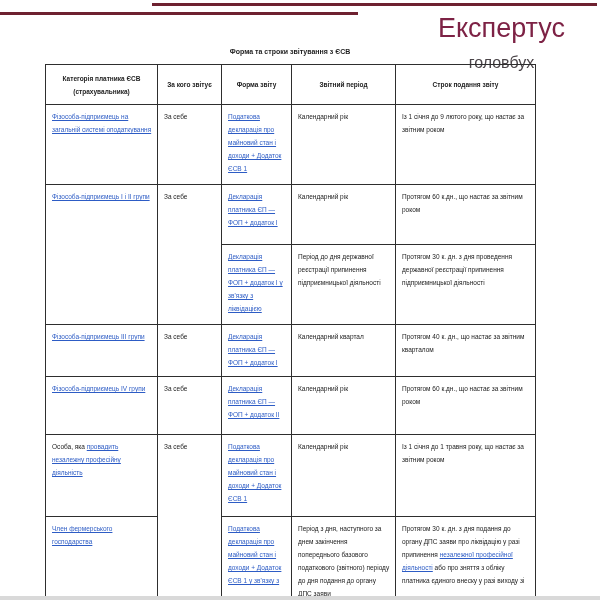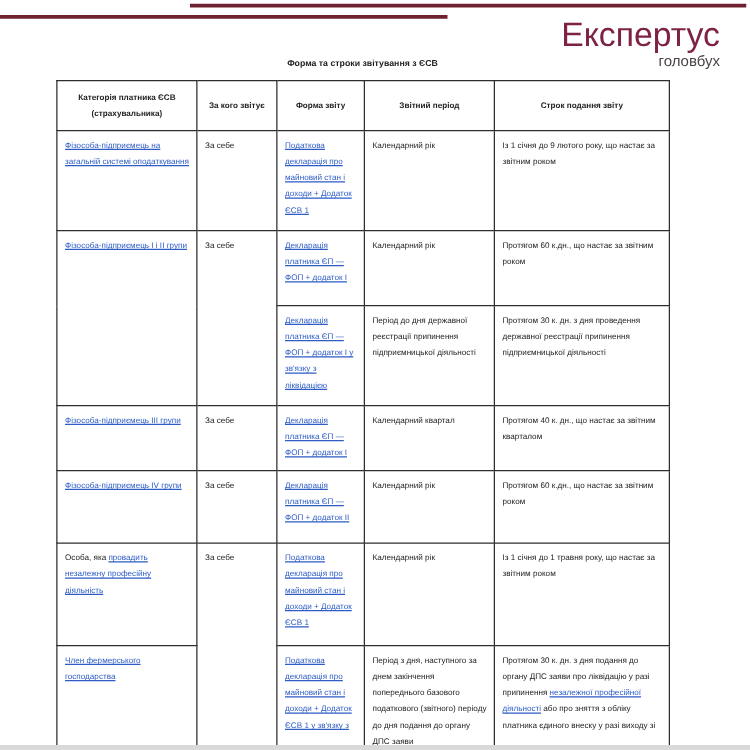--- a/index.html
+++ b/index.html
@@ -5,23 +5,23 @@
   * { box-sizing: border-box; margin: 0; padding: 0; }
   html, body { width: 600px; height: 600px; overflow: hidden; background: #ffffff; }
   body { font-family: "Liberation Sans", sans-serif; color: var(--text, #222); position: relative; }
 
   .page { position: relative; width: 600px; height: 600px; background: #fff; overflow: hidden; }
 
   .rule { position: absolute; height: 3px; background: var(--rule, #6e2130); }
   .rule-top { top: 3px; left: 152px; width: 445px; }
   .rule-second { top: 12px; left: 0; width: 358px; }
 
-  .logo { position: absolute; top: 14px; right: 24px; text-align: right; line-height: 1.05; }
+  .logo { position: absolute; top: 14px; right: 35px; text-align: right; line-height: 1.05; }
   .logo-main { font-size: 27px; color: var(--brand, #7d2245); letter-spacing: 0px; }
-  .logo-sub { font-size: 12px; color: var(--logo-sub, #4a4448); margin-top: 1px; }
+  .logo-sub { font-size: 16px; color: var(--logo-sub, #4a4448); margin-top: 13px; text-align: center; }
 
   .doc-title { position: absolute; top: 48px; left: 45px; width: 490px; text-align: center;
                font-size: 7px; font-weight: bold; color: #1d1d1d; }
 
   table.esv-table { position: absolute; top: 64px; left: 45px; width: 490px;
                     border-collapse: collapse; table-layout: fixed;
                     font-size: 6.5px; line-height: 13px; color: var(--text, #222); }
   .esv-table th, .esv-table td { border: 1px solid var(--border, #2e2e2e); vertical-align: top;
                                  padding: 5px 5px 3px 6px; overflow: hidden; }
   .esv-table th { font-weight: bold; text-align: center; vertical-align: middle; padding: 2px 4px; }

